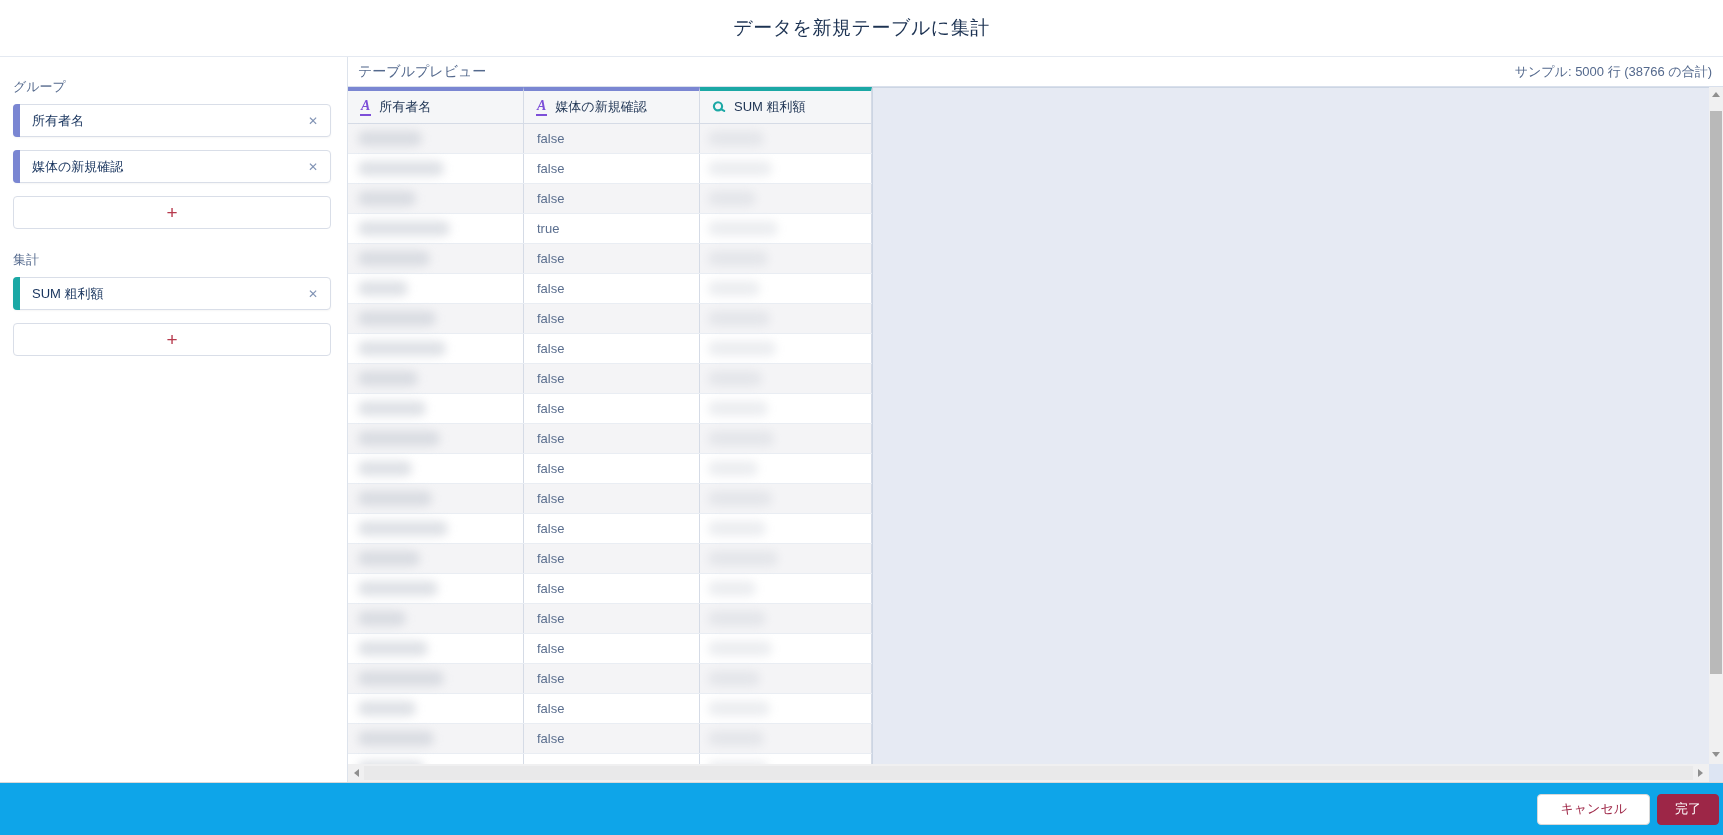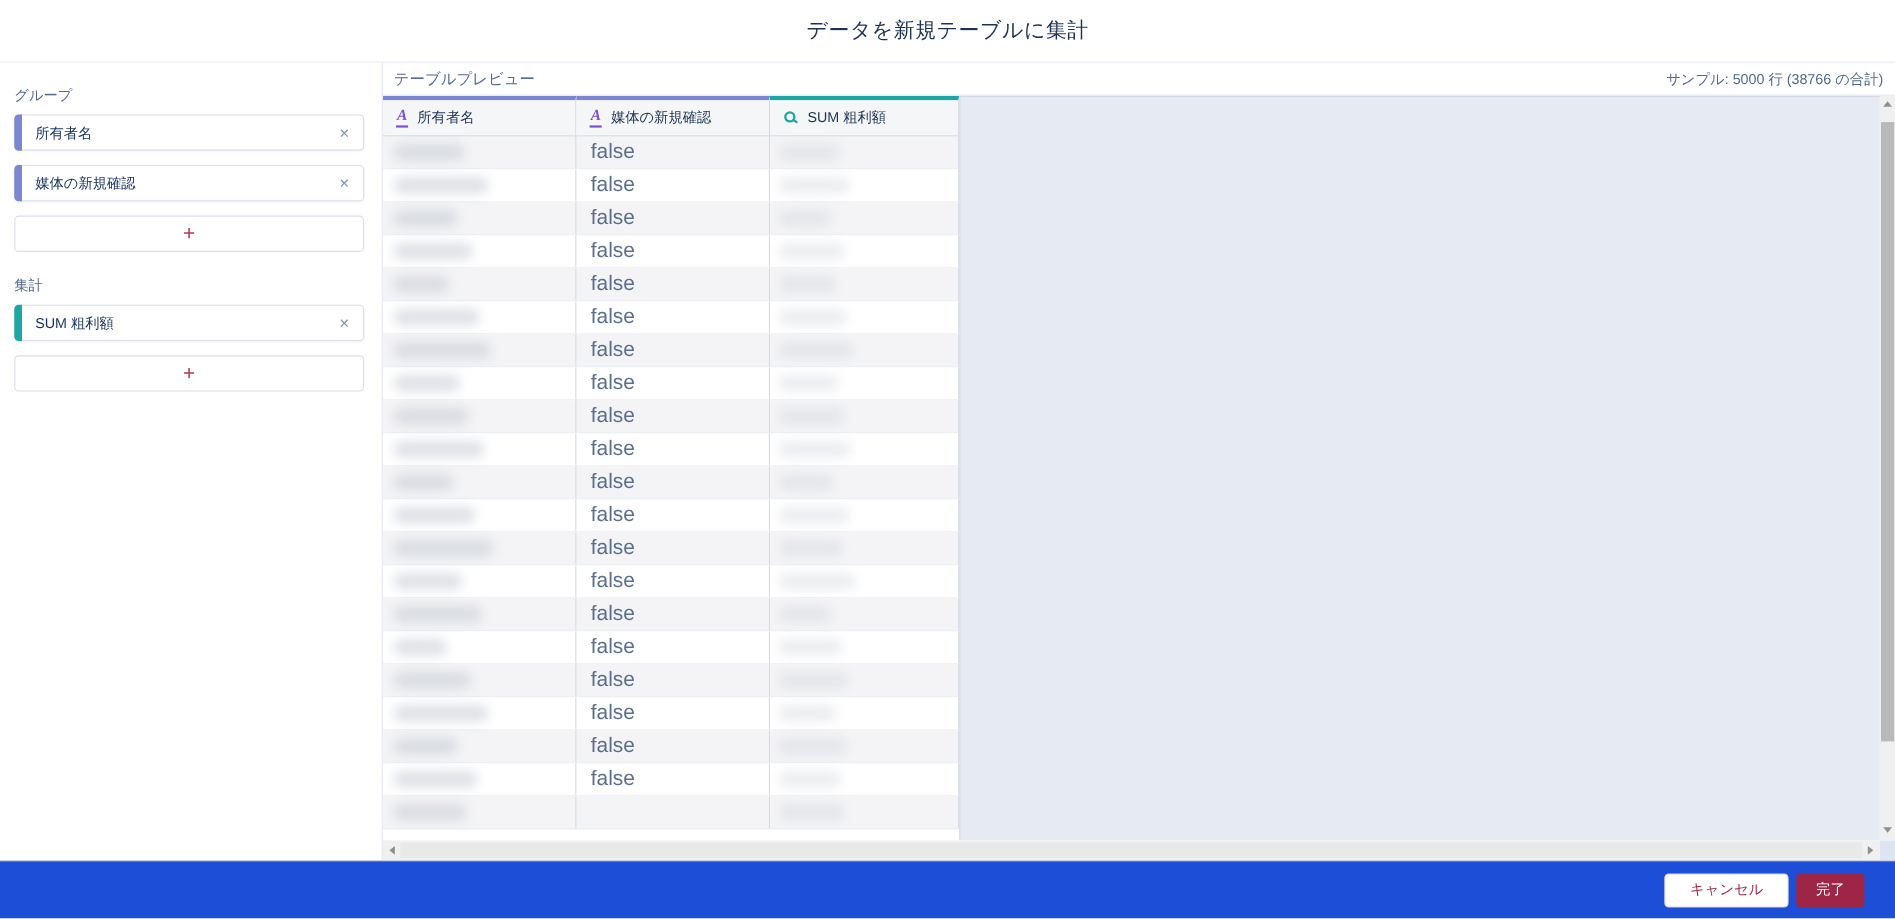--- a/index.html
+++ b/index.html
@@ -42,38 +42,38 @@
   .col-head.w3, .tcell.c3 { width: 172px; }
   .col-head.dim-top { border-top: 4px solid var(--dimension-accent, #7a86d2); }
   .col-head.measure-top { border-top: 4px solid var(--measure-accent, #1ba8a5); }
   .dim-icon { font-family: "Liberation Serif", serif; font-style: italic; font-weight: 700; font-size: 14px; line-height: 1; color: var(--dimension-icon, #7d4fd8); border-bottom: 2px solid currentColor; padding: 0 1px 1px 1px; }
   .measure-glyph { color: var(--measure-accent, #1ba8a5); display: flex; align-items: center; }
 
   .tbody { }
   .trow { display: flex; height: 30px; border-bottom: 1px solid #e9edf3; align-items: center; background: #fff; }
   .trow:nth-child(odd) { background: #f4f4f6; }
   .tcell { height: 100%; display: flex; align-items: center; border-right: 1px solid #d5dbe6; }
-  .cellv { margin-left: 13px; font-size: 19px; color: var(--cell-text, #5b6f8f); }
+  .cellv { margin-left: 13px; font-size: 13px; color: var(--cell-text, #5b6f8f); }
   .blob { height: 15px; border-radius: 7px; background: #c4c9d2; filter: blur(5px); opacity: .55; margin-left: 10px; }
   .blob.b3 { opacity: .32; margin-left: 8px; }
 
   
   .vscroll { position: absolute; right: 0; top: 0; width: 14px; bottom: 18px; background: #f0f0f1; }
   .vthumb { position: absolute; left: 1px; right: 1px; top: 24px; height: 563px; background: #b9b9b9; }
   .hscroll { position: absolute; left: 0; right: 14px; bottom: 0; height: 18px; background: #f0f0f1; }
   .hthumb { position: absolute; top: 2px; bottom: 2px; left: 16px; right: 16px; background: #e9e9ea; }
   .corner { position: absolute; right: 0; bottom: 0; width: 14px; height: 18px; background: #dde5f3; }
   .tri { width: 0; height: 0; position: absolute; }
   .tri.up    { left: 3px; top: 5px;    border-left: 4px solid transparent; border-right: 4px solid transparent; border-bottom: 5px solid #8f8f8f; }
   .tri.down  { left: 3px; bottom: 7px; border-left: 4px solid transparent; border-right: 4px solid transparent; border-top: 5px solid #8f8f8f; }
   .tri.left  { left: 6px; top: 5px;    border-top: 4px solid transparent; border-bottom: 4px solid transparent; border-right: 5px solid #8f8f8f; }
   .tri.right { right: 6px; top: 5px;   border-top: 4px solid transparent; border-bottom: 4px solid transparent; border-left: 5px solid #8f8f8f; }
 
   
-  .footer { height: 53px; background: #1d4ed8; border-top: 1px solid #d9d9d9; display: flex; align-items: center; justify-content: flex-end; gap: 7px; padding: 0 28px; }
+  .footer { height: 53px; background: #0ea5e9; border-top: 1px solid #d9d9d9; display: flex; align-items: center; justify-content: flex-end; gap: 7px; padding: 0 4px; }
   .btn { height: 31px; border-radius: 4px; font-size: 13px; font-family: "Liberation Sans", sans-serif; cursor: pointer; }
   .btn-cancel { background: #fff; border: 1px solid #d8d8d8; color: var(--brand-text, #a02a4a); padding: 0 22px; }
   .btn-done { background: var(--brand, #9d2647); border: 1px solid var(--brand, #9d2647); color: #fff; padding: 0 17px; font-weight: 400; }
 </style>
 </head>
 <body>
 
 <div class="titlebar">
   <div class="app-title">データを新規テーブルに集計</div>
 </div>
@@ -174,20 +174,31 @@
             </div>
             <div class="tcell c2">
               <span class="cellv">false</span>
             </div>
             <div class="tcell c3">
               <div class="blob b3" style="width: 48px;"></div>
             </div>
           </div>
             <div class="trow">
             <div class="tcell c1">
+              <div class="blob" style="width: 92px;"></div>
+            </div>
+            <div class="tcell c2">
+              <span class="cellv">true</span>
+            </div>
+            <div class="tcell c3">
+              <div class="blob b3" style="width: 70px;"></div>
+            </div>
+          </div>
+            <div class="trow">
+            <div class="tcell c1">
               <div class="blob" style="width: 72px;"></div>
             </div>
             <div class="tcell c2">
               <span class="cellv">false</span>
             </div>
             <div class="tcell c3">
               <div class="blob b3" style="width: 60px;"></div>
             </div>
           </div>
             <div class="trow">

